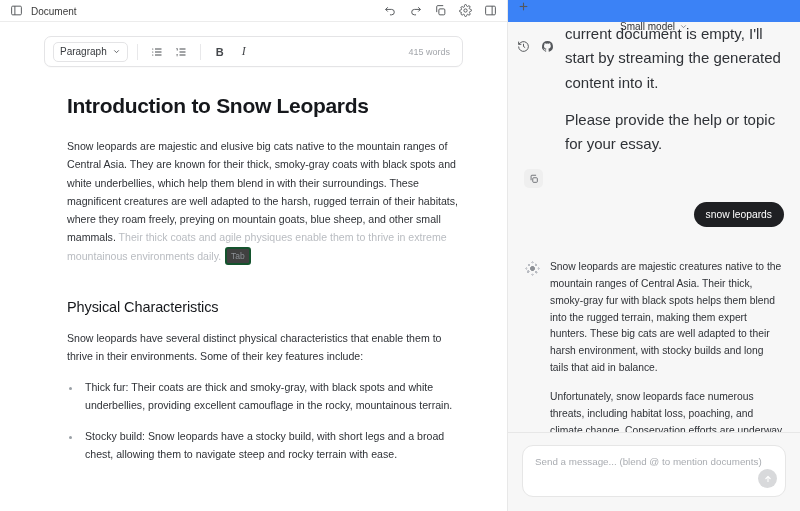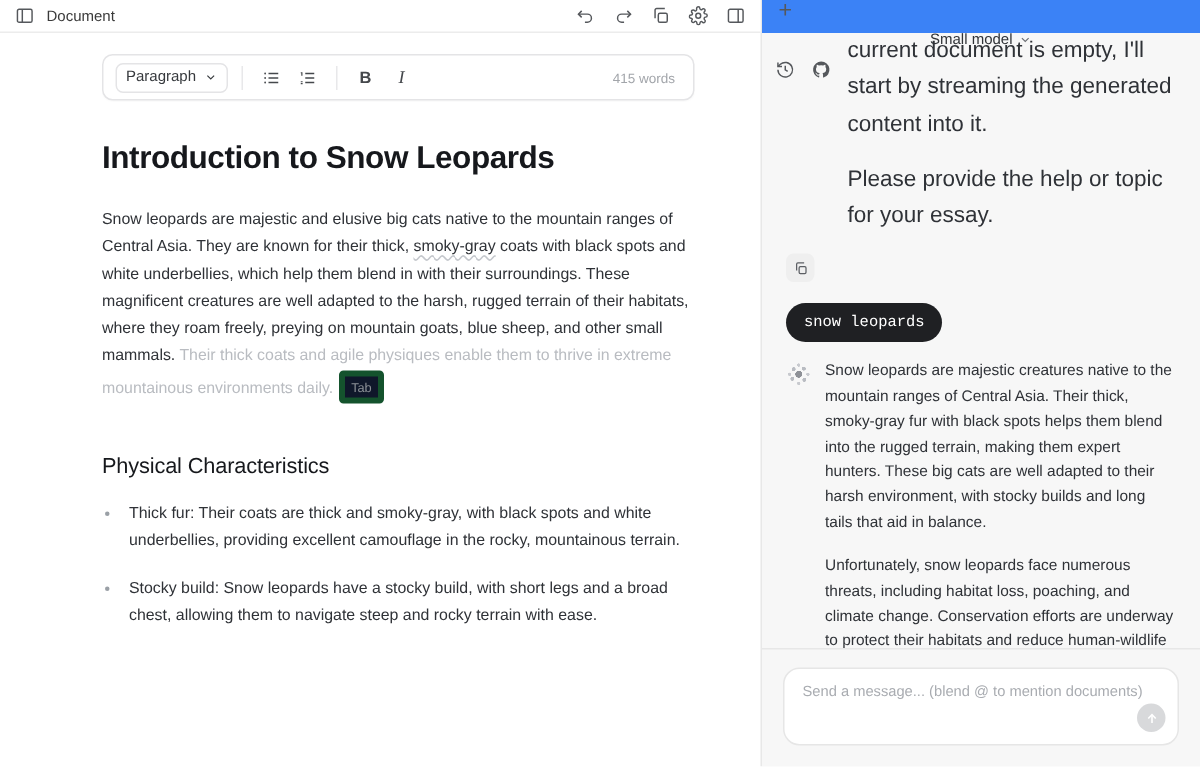--- a/index.html
+++ b/index.html
@@ -44,21 +44,20 @@
     font-size: 10px;
     color: #3a3a3a;
   }
   .ticon { width: 13px; height: 13px; display:inline-block; color: #55585c; }
   .ticon svg { width: 13px; height: 13px; display: block; }
 
   .doc-scroll {
     flex: 1;
     overflow: hidden;
     position: relative;
-    padding-left: 24px;
   }
 
   .toolbar {
     margin: 14px 44px 0 44px;
     height: 31px;
     border: 1px solid #e4e4e6;
     border-radius: 7px;
     background: #fff;
     display: flex;
     align-items: center;
@@ -89,20 +88,21 @@
   .tb-btn svg { width: 12px; height: 12px; display:block; }
   .wordcount {
     margin-left: auto;
     font-size: 9px;
     color: #a2a5aa;
     padding-right: 4px;
   }
 
   .doc-body {
     padding: 26px 44px 0 44px;
+    margin-left: 23px;
   }
   h1.doc-h1 {
     font-size: 21px;
     line-height: 1.25;
     letter-spacing: -0.3px;
     color: #16181c;
     font-weight: bold;
     margin-bottom: 18px;
   }
   h2.doc-h2 {
@@ -114,44 +114,43 @@
   }
   p.doc-p {
     font-size: 10.6px;
     line-height: 1.72;
     color: #2f3237;
     margin-bottom: 12px;
   }
   .ghost { color: #b9bcc1; }
   .tabchip {
     display: inline-block;
-    border: 4px solid #14532d;
+    border: 2px solid #14532d;
     border-radius: 3px;
     font-size: 8.5px;
     color: #8c9096;
     padding: 0px 4px;
     margin-left: 4px;
     vertical-align: 1px;
-    background: #0f172a;
+    background: #404040;
   }
   ul.doc-ul {
     margin: 0 0 0 14px;
   }
   ul.doc-ul li {
     font-size: 10.6px;
     line-height: 1.72;
     color: #2f3237;
     margin-bottom: 13px;
     padding-left: 4px;
   }
   ul.doc-ul li::marker { color: #9aa0a6; font-size: 9px; }
 
   
   .squig {
-    text-decoration: underline;
     text-decoration-style: wavy;
     text-decoration-color: #c4c7cc;
     text-decoration-thickness: 0.6px;
     text-underline-offset: 2px;
   }
 
   
   .chat-pane {
     width: 292px;
     height: 511px;
@@ -199,23 +198,22 @@
     width: 19px; height: 19px;
     border-radius: 5px;
     background: #efefef;
     display: flex; align-items: center; justify-content: center;
     color: #5c5f64;
     margin-bottom: 14px;
   }
   .copy-btn svg { width: 10px; height: 10px; display:block; }
 
   .user-row {
-    display: flex; 
-    margin-bottom: 12px;
-    font-family: Liberation Mono, monospace;
+    display: flex; justify-content: flex-end;
+    margin-bottom: 32px;
   }
   .user-bubble {
     background: #1f2023;
     color: #ffffff;
     font-size: 10.3px;
     border-radius: 13px;
     padding: 7px 12px;
     max-width: 200px;
   }
 
@@ -364,20 +362,21 @@
 
       <div class="doc-body">
         <h1 class="doc-h1">Introduction to Snow Leopards</h1>
 
         <p class="doc-p">
           <span>Snow leopards are majestic and elusive big cats native to the mountain ranges of Central Asia. They are known for their thick, </span><span class="squig">smoky-gray</span><span> coats with black spots and white underbellies, which help them blend in with their surroundings. These magnificent creatures are well adapted to the harsh, rugged terrain of their habitats, where they roam freely, preying on mountain goats, blue sheep, and other small mammals. </span><span class="ghost">Their thick coats and agile physiques enable them to thrive in extreme mountainous environments daily.</span><span class="tabchip">Tab</span>
         </p>
 
         <h2 class="doc-h2">Physical Characteristics</h2>
 
+        <p class="doc-p">Snow leopards have several distinct physical characteristics that enable them to thrive in their environments. Some of their key features include:</p>
 
         <ul class="doc-ul">
           <li>Thick fur: Their coats are thick and smoky-gray, with black spots and white underbellies, providing excellent camouflage in the rocky, mountainous terrain.</li>
           <li>Stocky build: Snow leopards have a stocky build, with short legs and a broad chest, allowing them to navigate steep and rocky terrain with ease.</li>
         </ul>
       </div>
     </div>
   </div>
 
   <div class="chat-pane">

